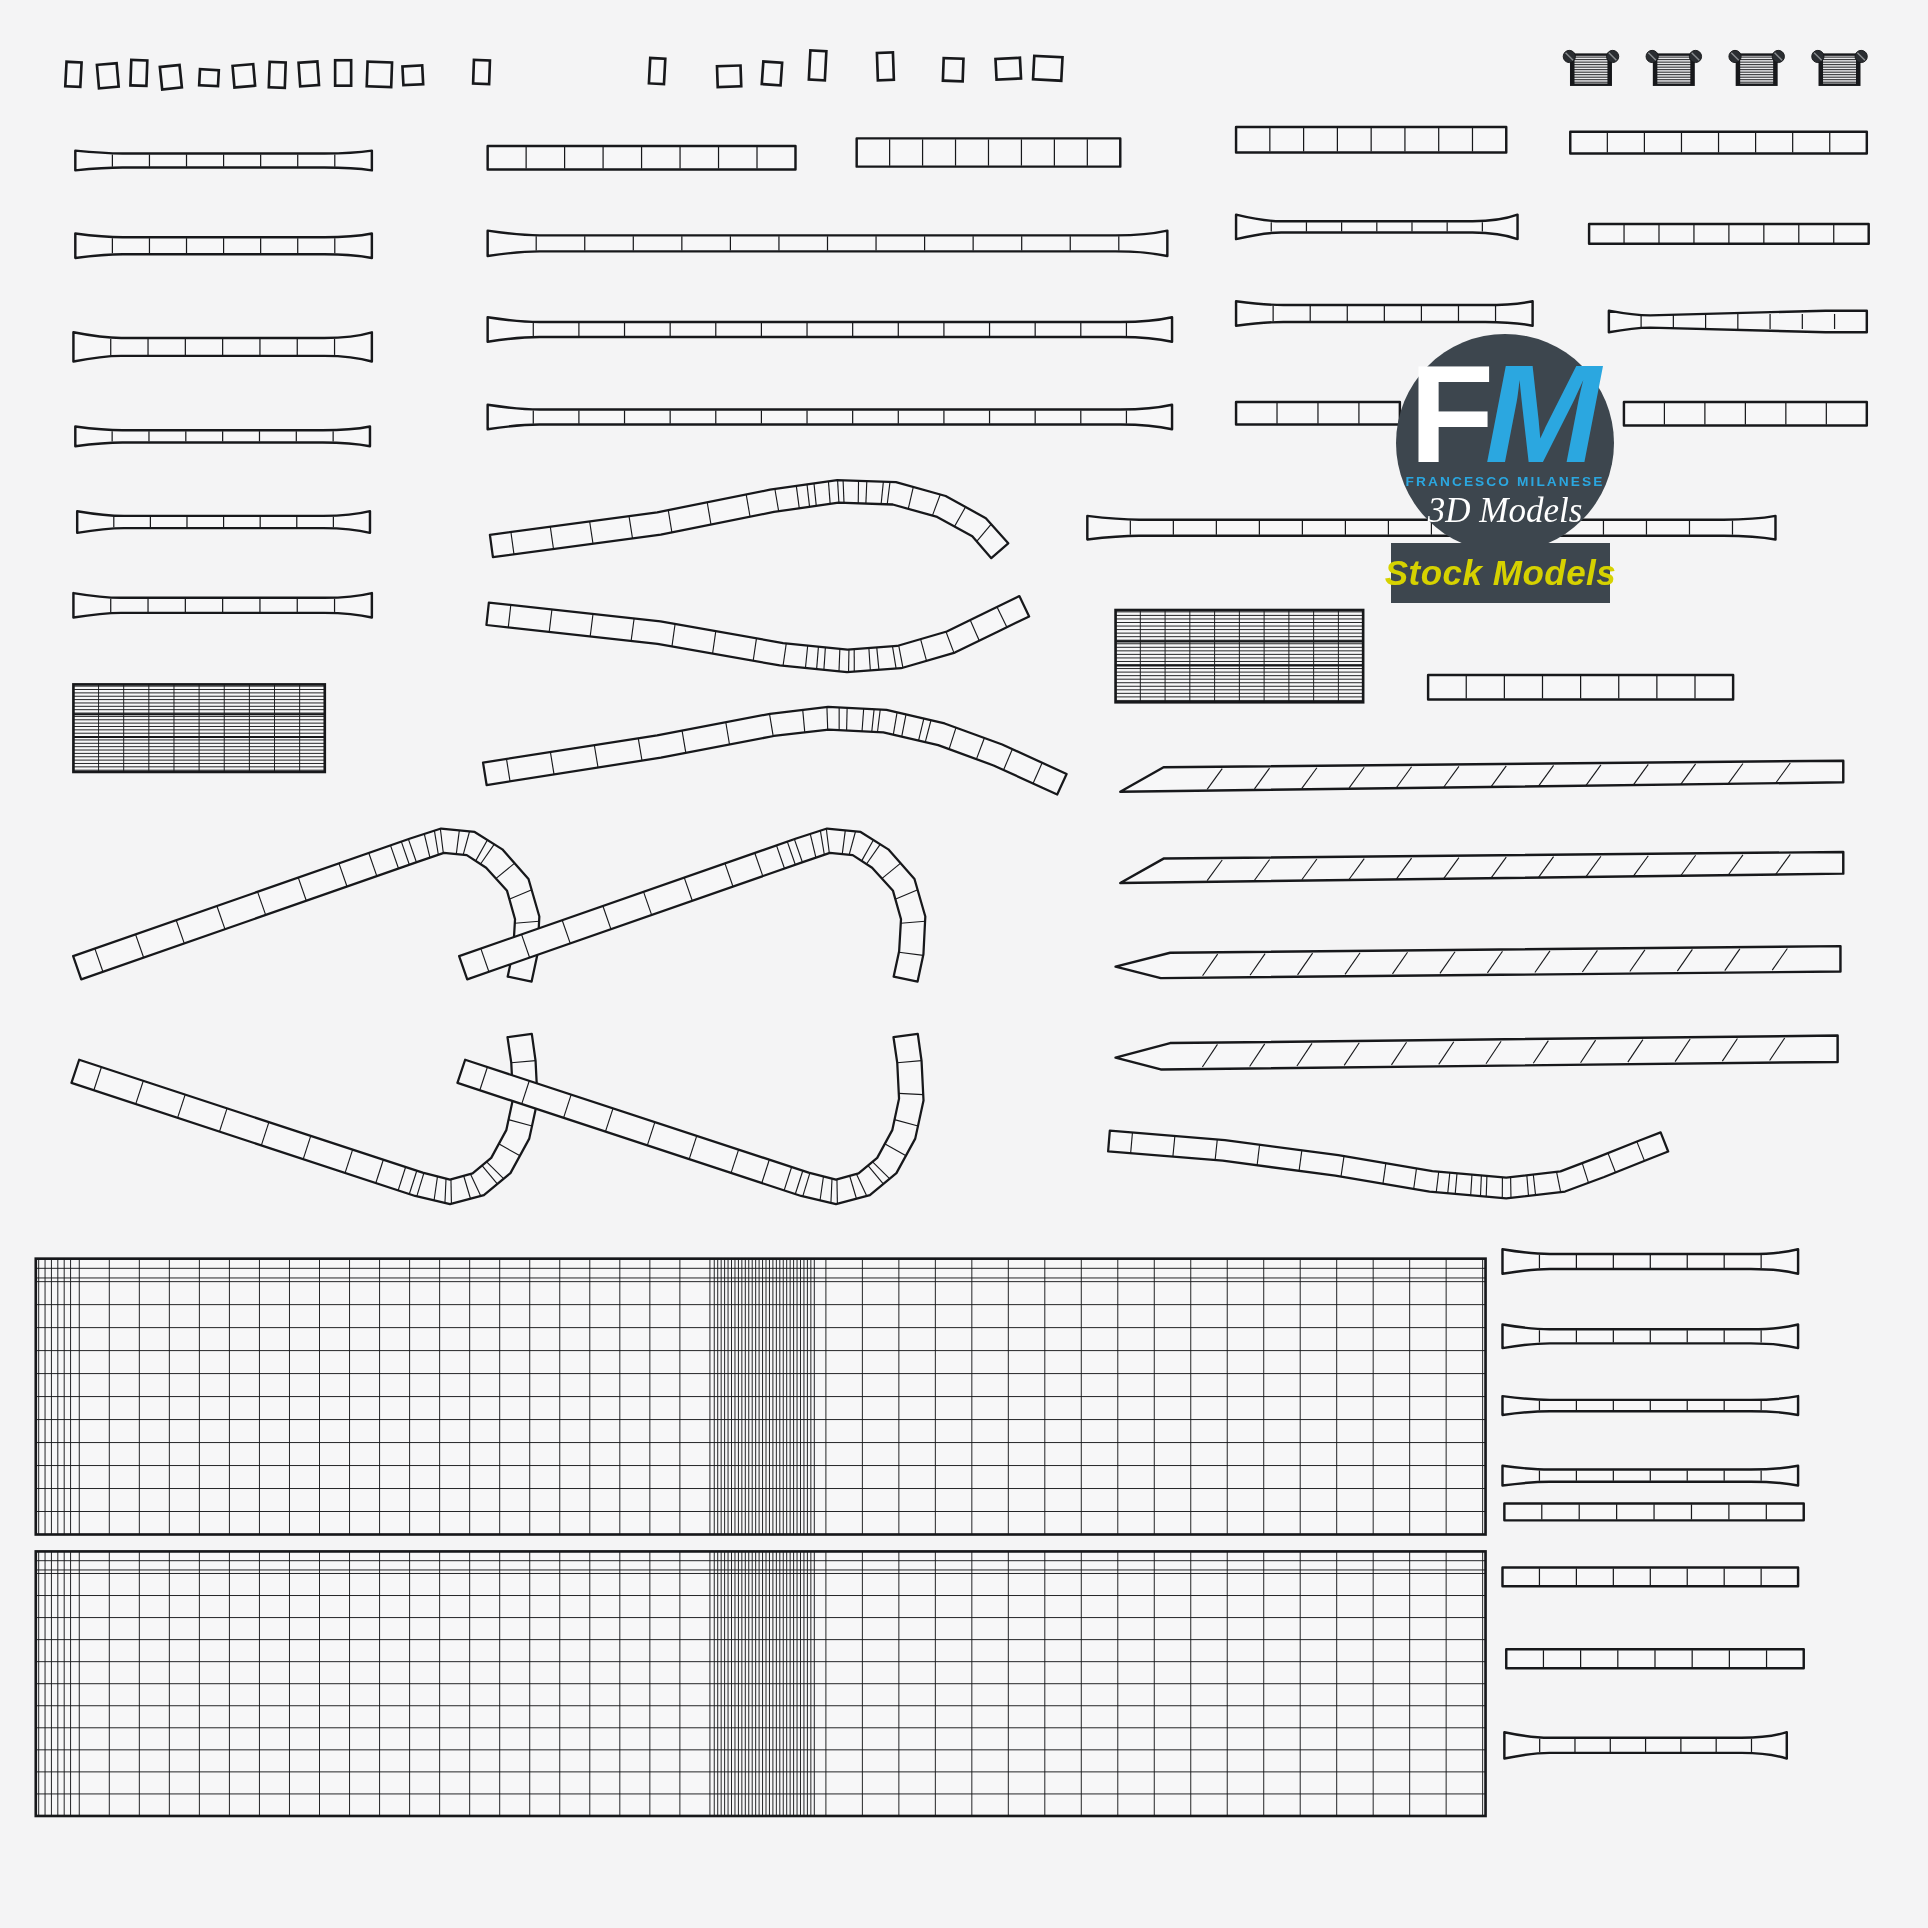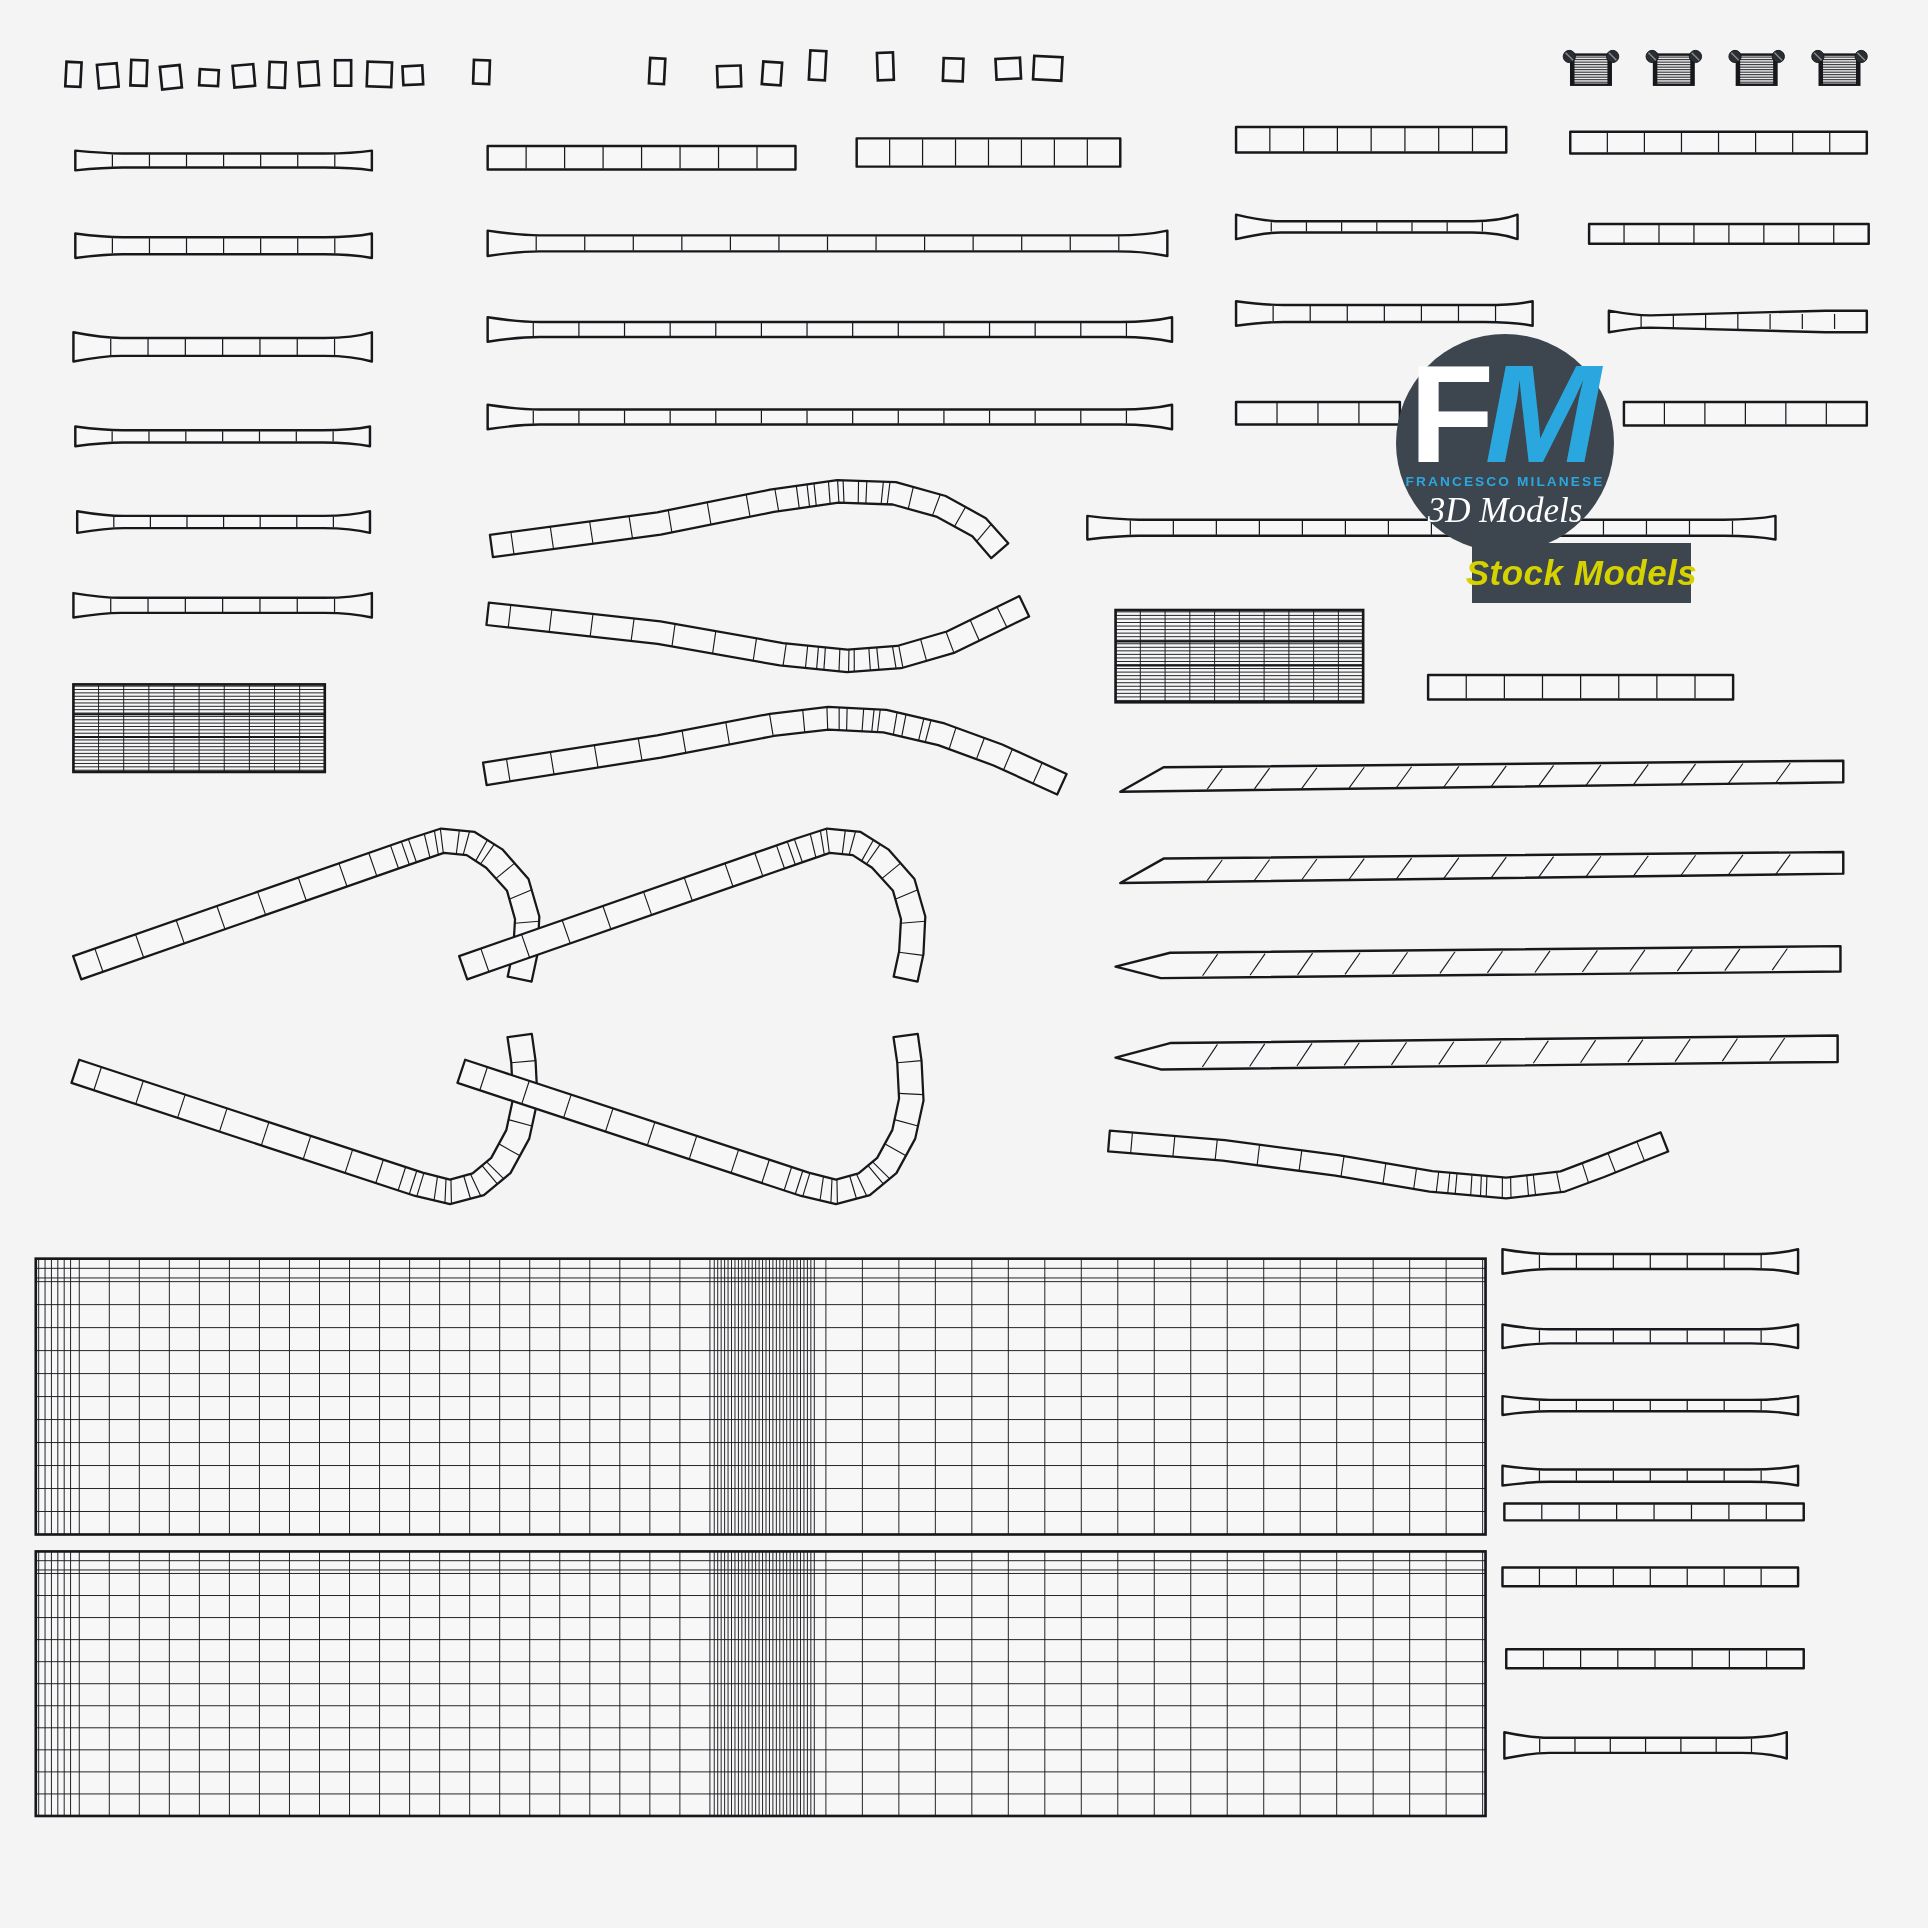--- a/index.html
+++ b/index.html
@@ -7,21 +7,21 @@
   .sheet{position:relative;width:1928px;height:1928px;overflow:hidden;}
   #wires{position:absolute;left:0;top:0;}
   .logo{position:absolute;left:1396px;top:334px;width:218px;height:218px;border-radius:50%;
         display:flex;flex-direction:column;align-items:center;justify-content:center;
         padding-top:0;box-sizing:border-box;z-index:5;text-align:center;}
   .fm-row{line-height:0.78;white-space:nowrap;margin-top:5.6px;}
   .fm-f{font-weight:700;font-size:139px;letter-spacing:-5.6px;}
   .fm-m{font-weight:700;font-style:italic;font-size:139px;margin-left:-3.8px;}
   .logo-name{font-weight:700;font-size:13.7px;letter-spacing:2.1px;margin-top:5.6px;white-space:nowrap;}
   .logo-tag{font-family:Liberation Serif, serif;font-style:italic;font-size:35px;margin-top:1.9px;white-space:nowrap;}
-  .badge{position:absolute;left:1472px;top:543px;width:219px;height:60px;display:flex;
+  .badge{position:absolute;left:1391px;top:543px;width:219px;height:60px;display:flex;
          align-items:center;justify-content:center;z-index:6;}
   .badge span{font-family:"Liberation Sans",sans-serif;font-weight:700;font-style:italic;
               font-size:35px;letter-spacing:0.5px;white-space:nowrap;}
 </style>
 </head>
 <body style="background: rgb(244, 244, 245);">
 
 <div class="sheet">
   <svg id="wires" width="1928" height="1928" viewBox="0 0 2048 2048">
       <g>

